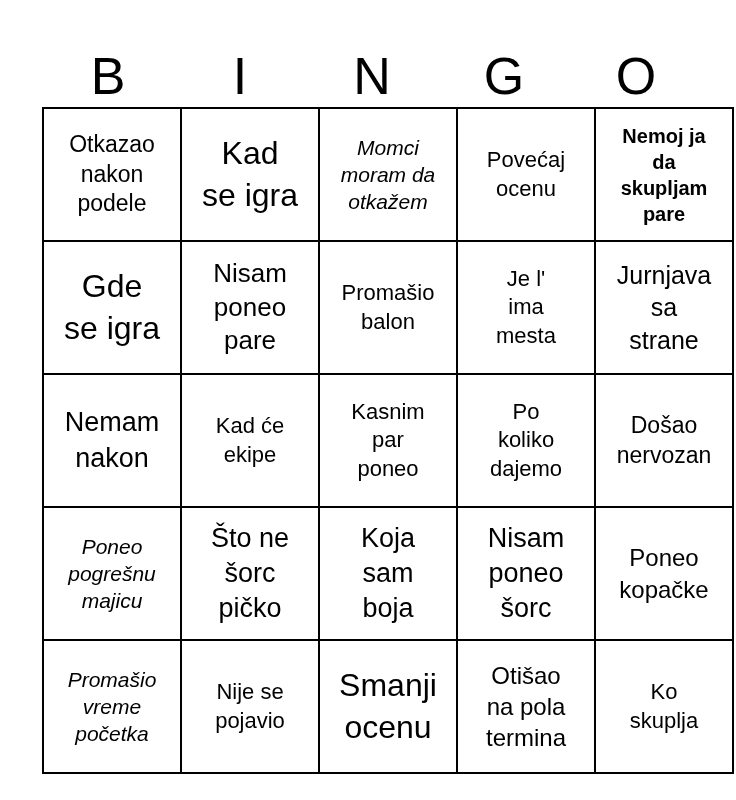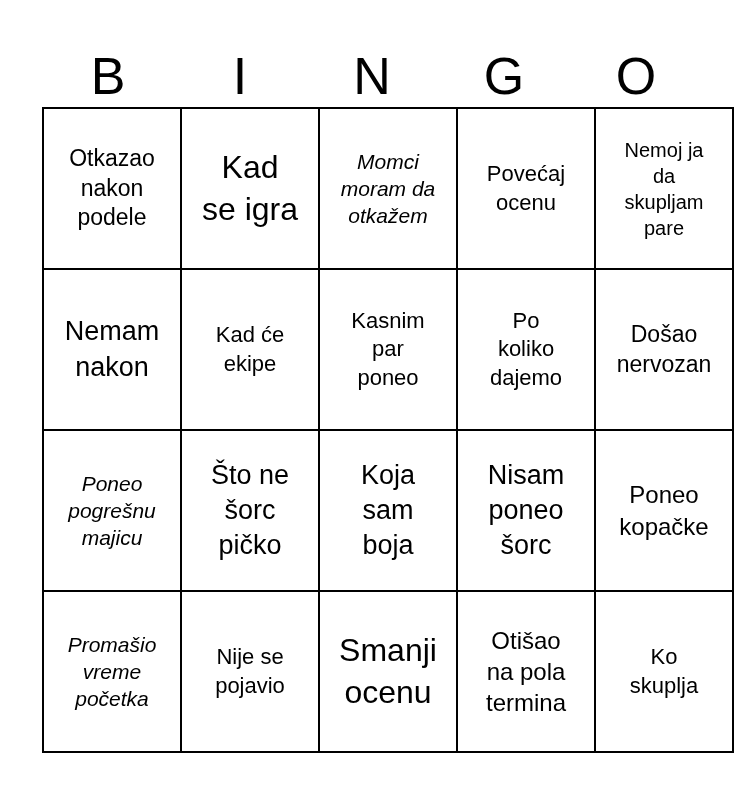--- a/index.html
+++ b/index.html
@@ -45,21 +45,21 @@
     border: 2px solid #000000;
     width: 132px;
     height: 129px;
     text-align: center;
     vertical-align: middle;
     padding: 1px 2px;
     white-space: pre-line;
     line-height: 1.3;
     overflow: hidden;
   }
-  .fs20 { font-size: 20px; }
+  .fs20 { font-size: 20px; font-weight: bold; }
   .fs21 { font-size: 21px; font-style: italic; }
   .fs22 { font-size: 22px; }
   .fs23 { font-size: 23px; }
   .fs24 { font-size: 24px; }
   .fs25 { font-size: 25px; }
   .fs26 { font-size: 26px; }
   .fs27 { font-size: 27px; }
   .fs29 { font-size: 22px; }
   .fs30 { font-size: 32px; }
 </style>
@@ -86,20 +86,35 @@
 se igra</td>
         <td class="fs21">Momci
 moram da
 otkažem</td>
         <td class="fs29">Povećaj
 ocenu</td>
         <td class="fs20">Nemoj ja
 da
 skupljam
 pare</td>
+      </tr>
+      <tr>
+        <td class="fs30">Gde
+se igra</td>
+        <td class="fs26">Nisam
+poneo
+pare</td>
+        <td class="fs22">Promašio
+balon</td>
+        <td class="fs29">Je l'
+ima
+mesta</td>
+        <td class="fs25">Jurnjava
+sa
+strane</td>
       </tr>
       <tr>
         <td class="fs27">Nemam
 nakon</td>
         <td class="fs29">Kad će
 ekipe</td>
         <td class="fs29">Kasnim
 par
 poneo</td>
         <td class="fs29">Po

